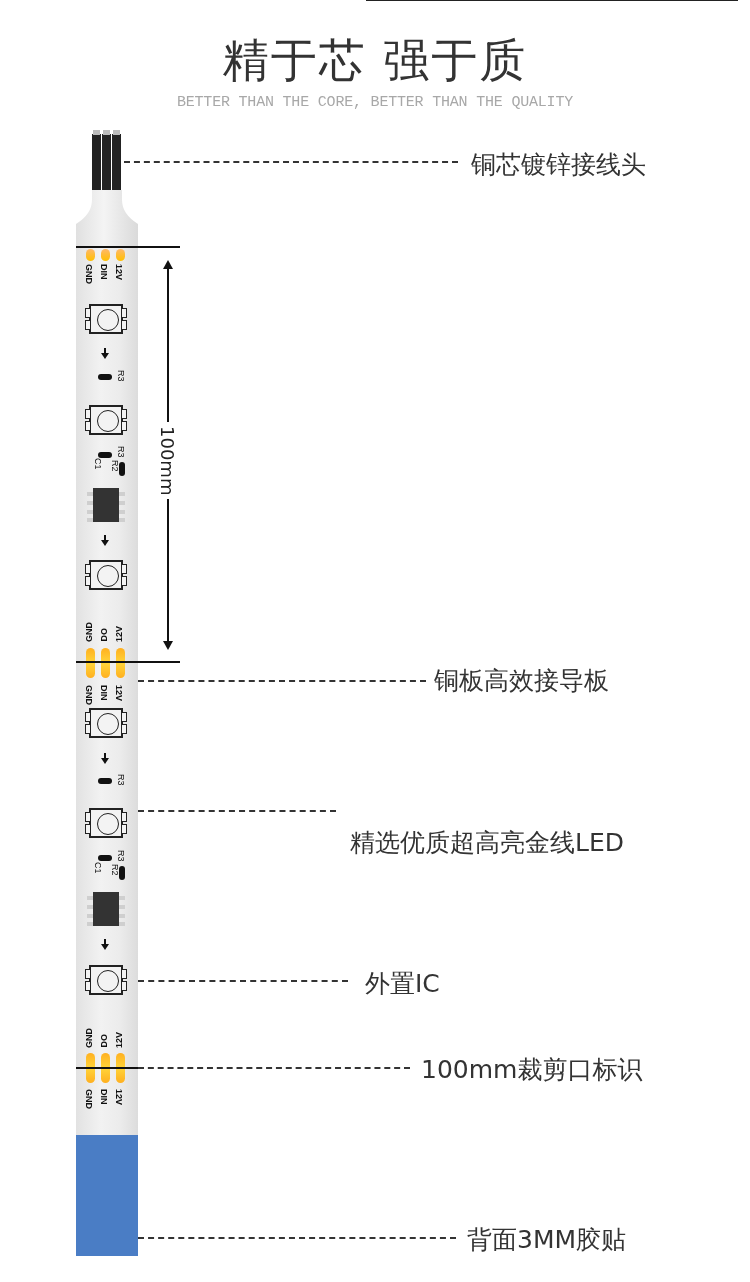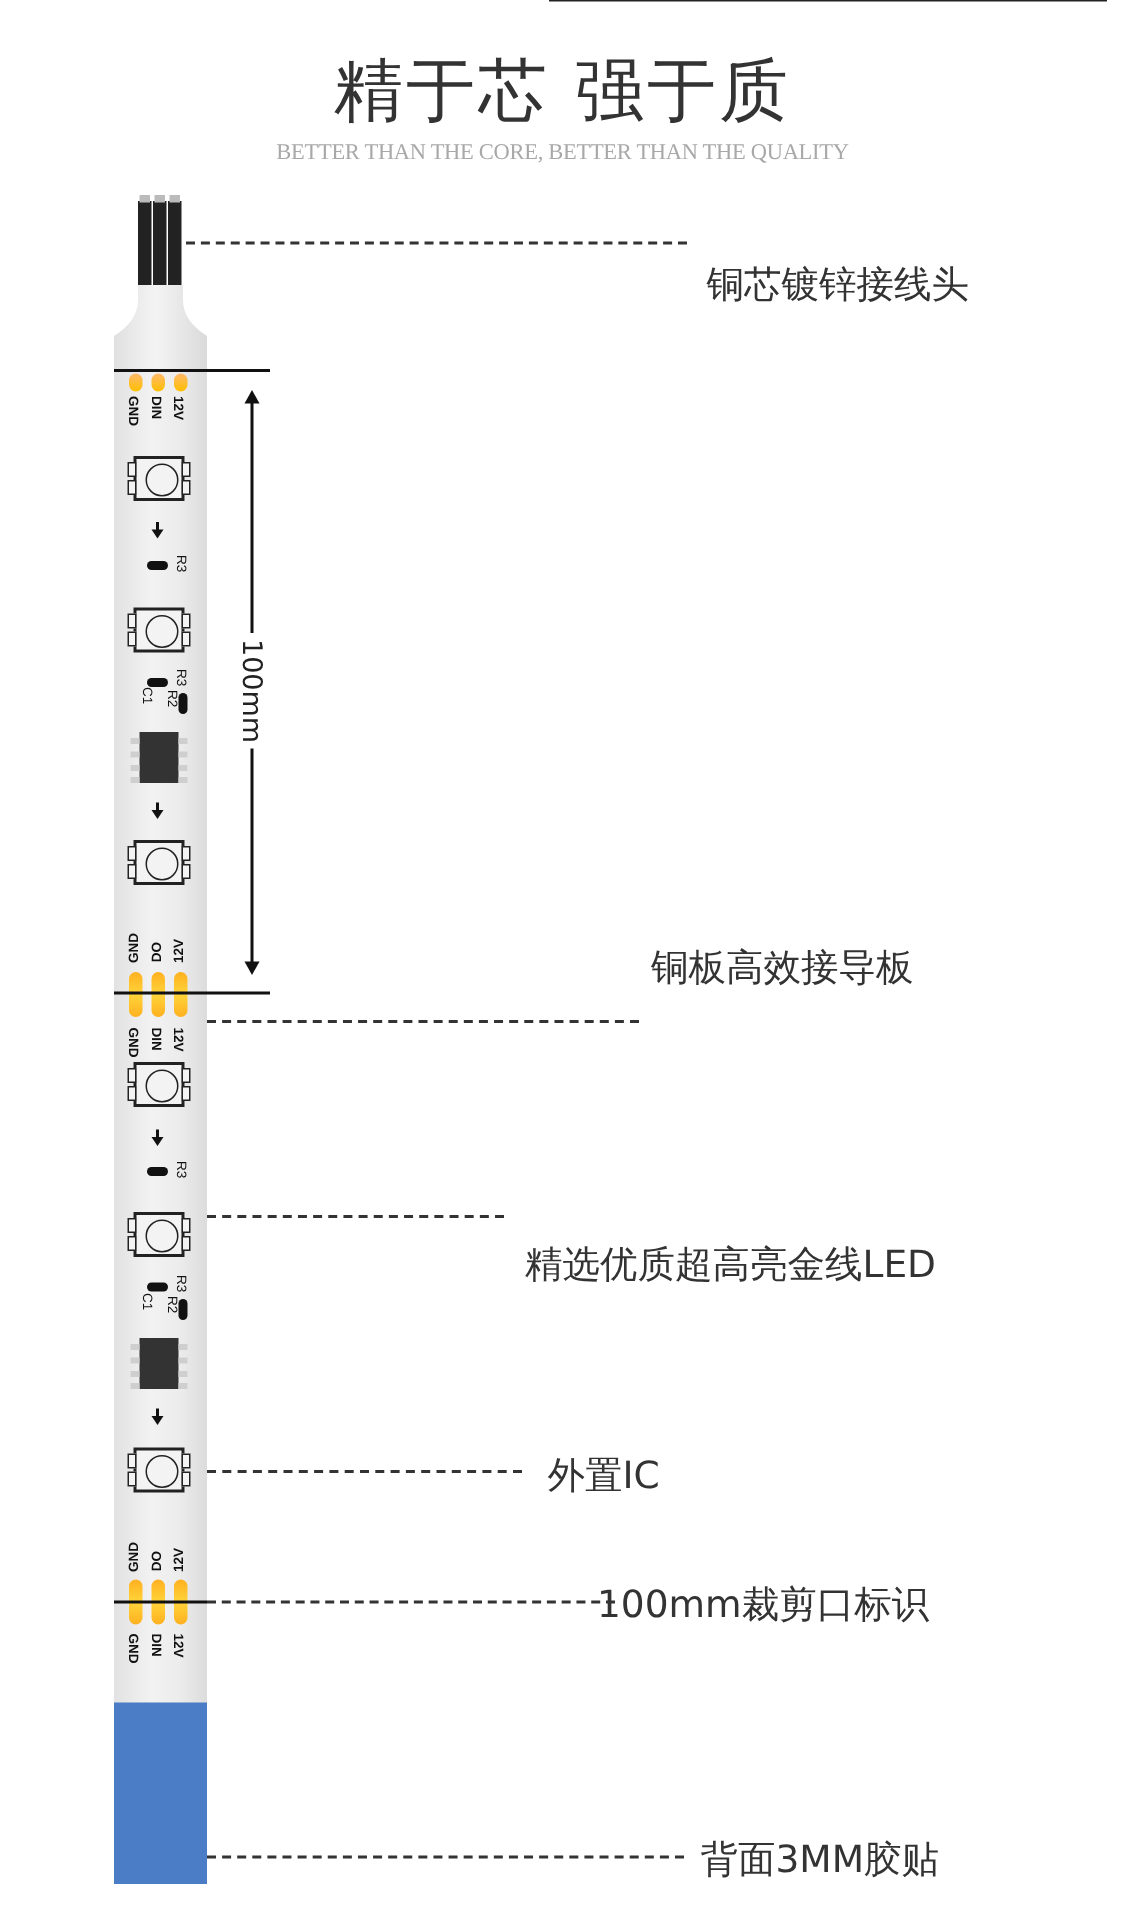--- a/index.html
+++ b/index.html
@@ -1,19 +1,19 @@
 <!DOCTYPE html>
 <html><head>
 <meta charset="utf-8">
 <style>
   html, body { margin:0; padding:0; background:#ffffff; }
   body { width:750px; height:1282px; position:relative; overflow:hidden; font-family:"DejaVu Sans", sans-serif; color:#333; }
   .topline { position:absolute; left:366px; top:0; width:372px; height:1px; background:#222; }
   .title { position:absolute; left:0; width:750px; top:30px; text-align:center; font-size:46px; color:#333; letter-spacing:2px; font-weight:normal; }
-  .subtitle { position:absolute; left:0; width:750px; top:94px; text-align:center; font-family:Liberation Serif, serif; font-size:15px; color:#a8a8a8; letter-spacing:-0.2px; }
+  .subtitle { position:absolute; left:0; width:750px; top:94px; text-align:center; font-family:Liberation Mono, monospace; font-size:15px; color:#a8a8a8; letter-spacing:-0.2px; }
 
   .strip { position:absolute; left:76px; width:62px; background:linear-gradient(to right,#e2e2e2 0%,#f2f2f2 40%,#ececec 70%,#dcdcdc 100%); }
   .neck { position:absolute; left:76px; top:190px; width:62px; height:58px; }
   .wire { position:absolute; top:134px; width:9px; height:70px; background:#222; }
   .wire-tip { position:absolute; top:130px; width:7px; height:5px; background:#bbb; }
   .backing { position:absolute; left:76px; top:1135px; width:62px; height:121px; background:#4a7dc5; }
 
   .pad { position:absolute; width:9px; border-radius:5px; background:linear-gradient(to bottom,#ffb020,#ffd43a 50%,#ffb020); }
   .pad-short { height:12px; background:linear-gradient(to bottom,#ffb86a,#ffc000); }
   .pinlabel { position:absolute; font-family:"Liberation Sans", sans-serif; font-size:9px; color:#111; writing-mode:vertical-rl; line-height:10px; font-weight:bold; }
@@ -191,18 +191,18 @@
 <div class="dim-arrow-down" style="top:641px;"></div>
 <div class="dim-label">100mm</div>
 
 <div class="dash" style="left:124px; top:161px; width:334px;"></div>
 <div class="dash" style="left:138px; top:680px; width:288px;"></div>
 <div class="dash" style="left:138px; top:810px; width:198px;"></div>
 <div class="dash" style="left:138px; top:980px; width:210px;"></div>
 <div class="dash" style="left:138px; top:1067px; width:272px;"></div>
 <div class="dash" style="left:138px; top:1237px; width:318px;"></div>
 
-<div class="callout" style="left:471px; top:148px;margin-top:25px;">铜芯镀锌接线头</div>
-<div class="callout" style="left:434px; top:628px;text-align:right;">铜板高效接导板</div>
+<div class="callout" style="left:471px; top:148px;">铜芯镀锌接线头</div>
+<div class="callout" style="left:434px; top:664px;text-align:right;">铜板高效接导板</div>
 <div class="callout" style="left:350px; top:826px;">精选优质超高亮金线LED</div>
 <div class="callout" style="left:365px; top:967px;">外置IC</div>
-<div class="callout" style="left:398px; top:1053px;">100mm裁剪口标识</div>
+<div class="callout" style="left:421px; top:1053px;">100mm裁剪口标识</div>
 <div class="callout" style="left:467px; top:1223px;">背面3MM胶贴</div>
 
 </body></html>

